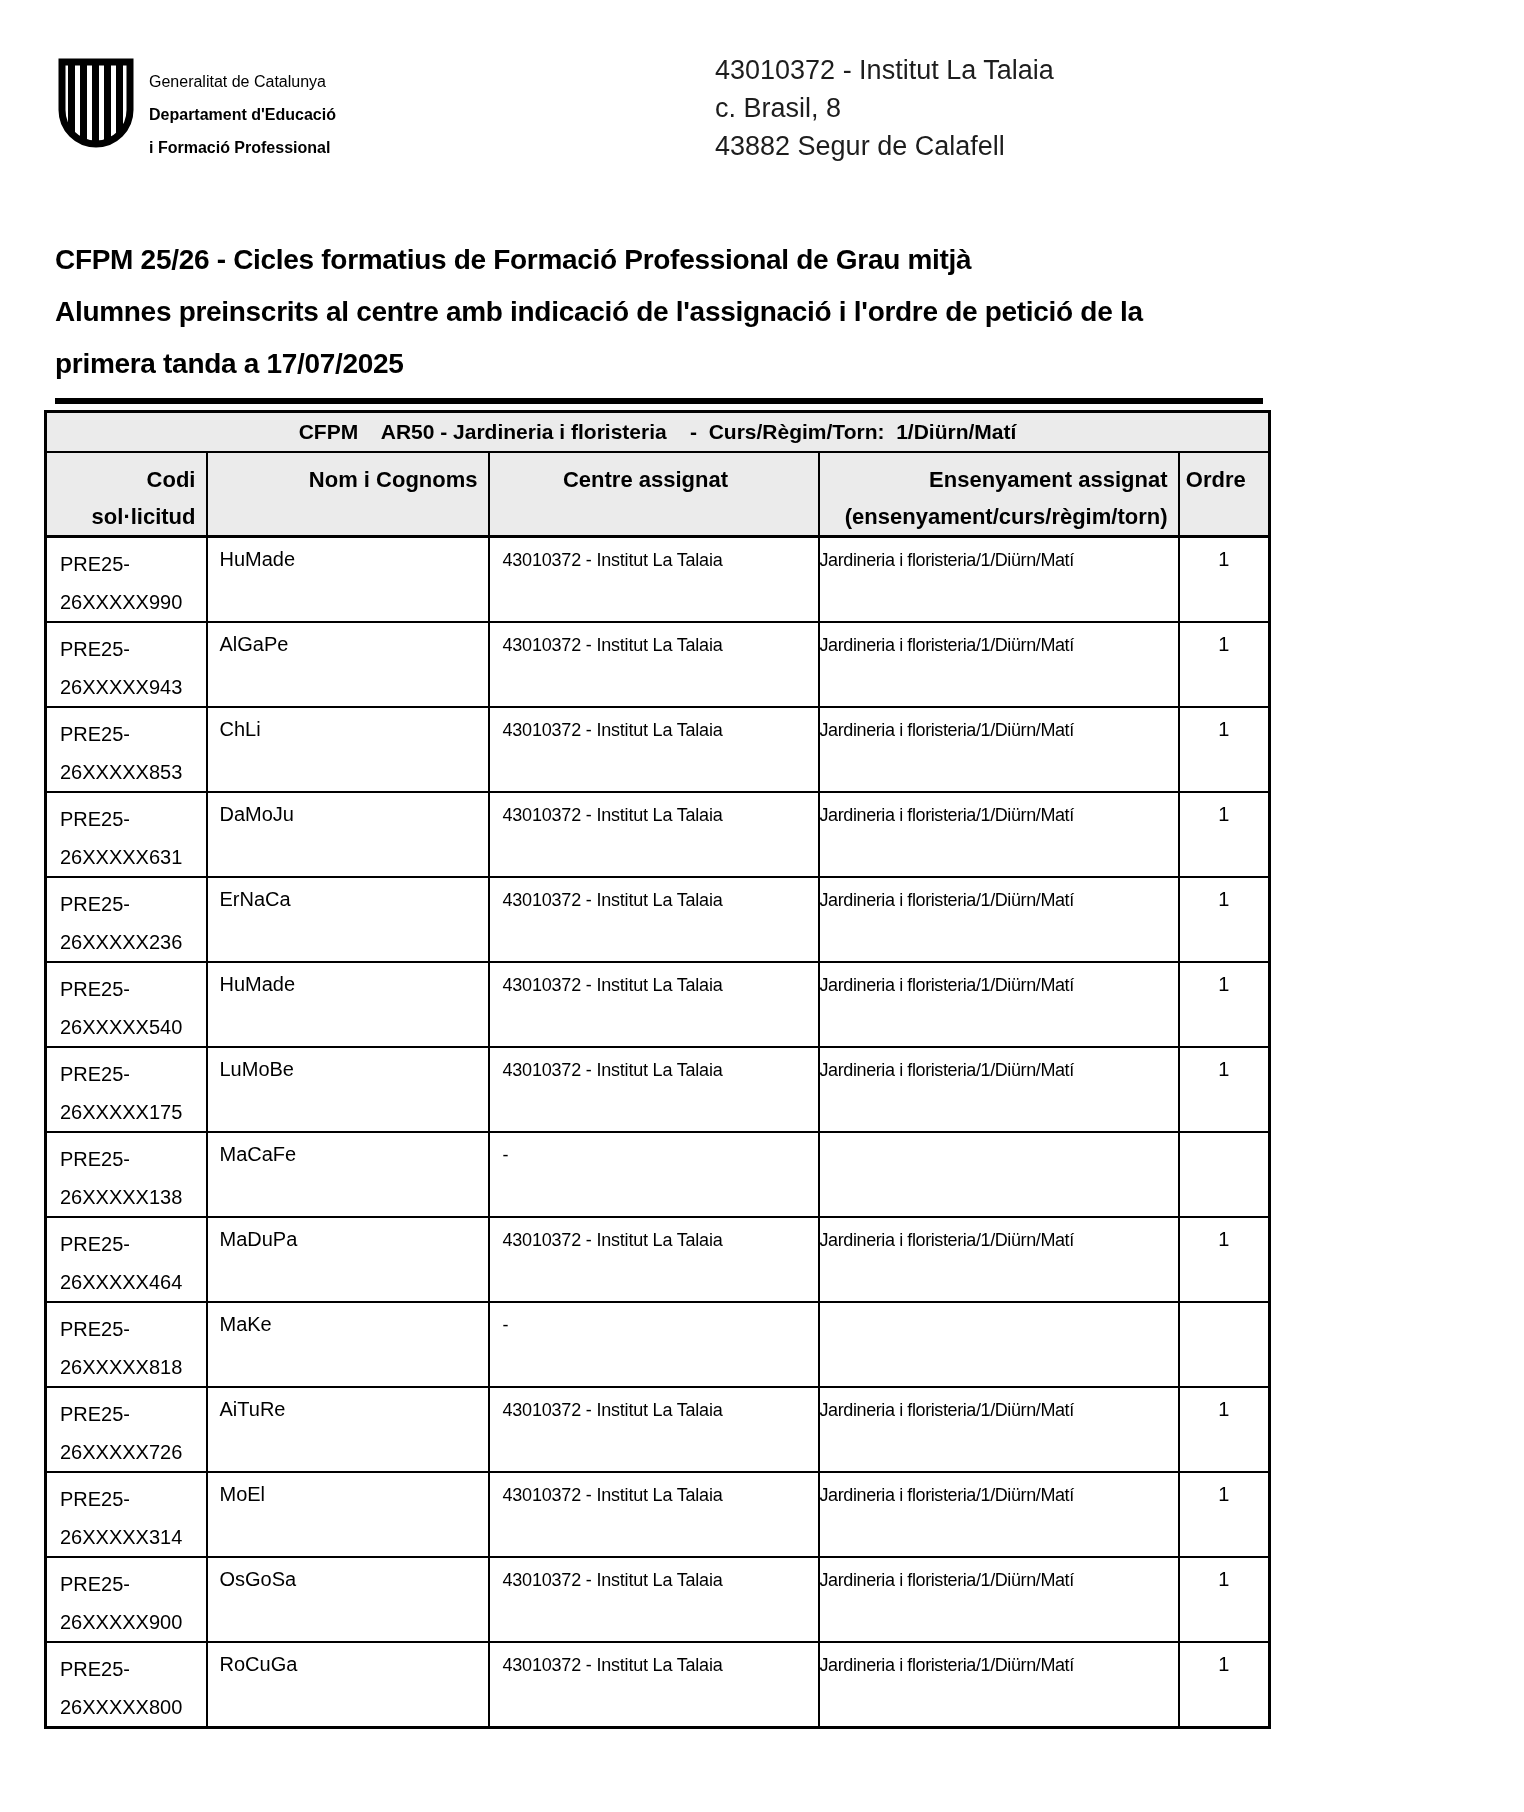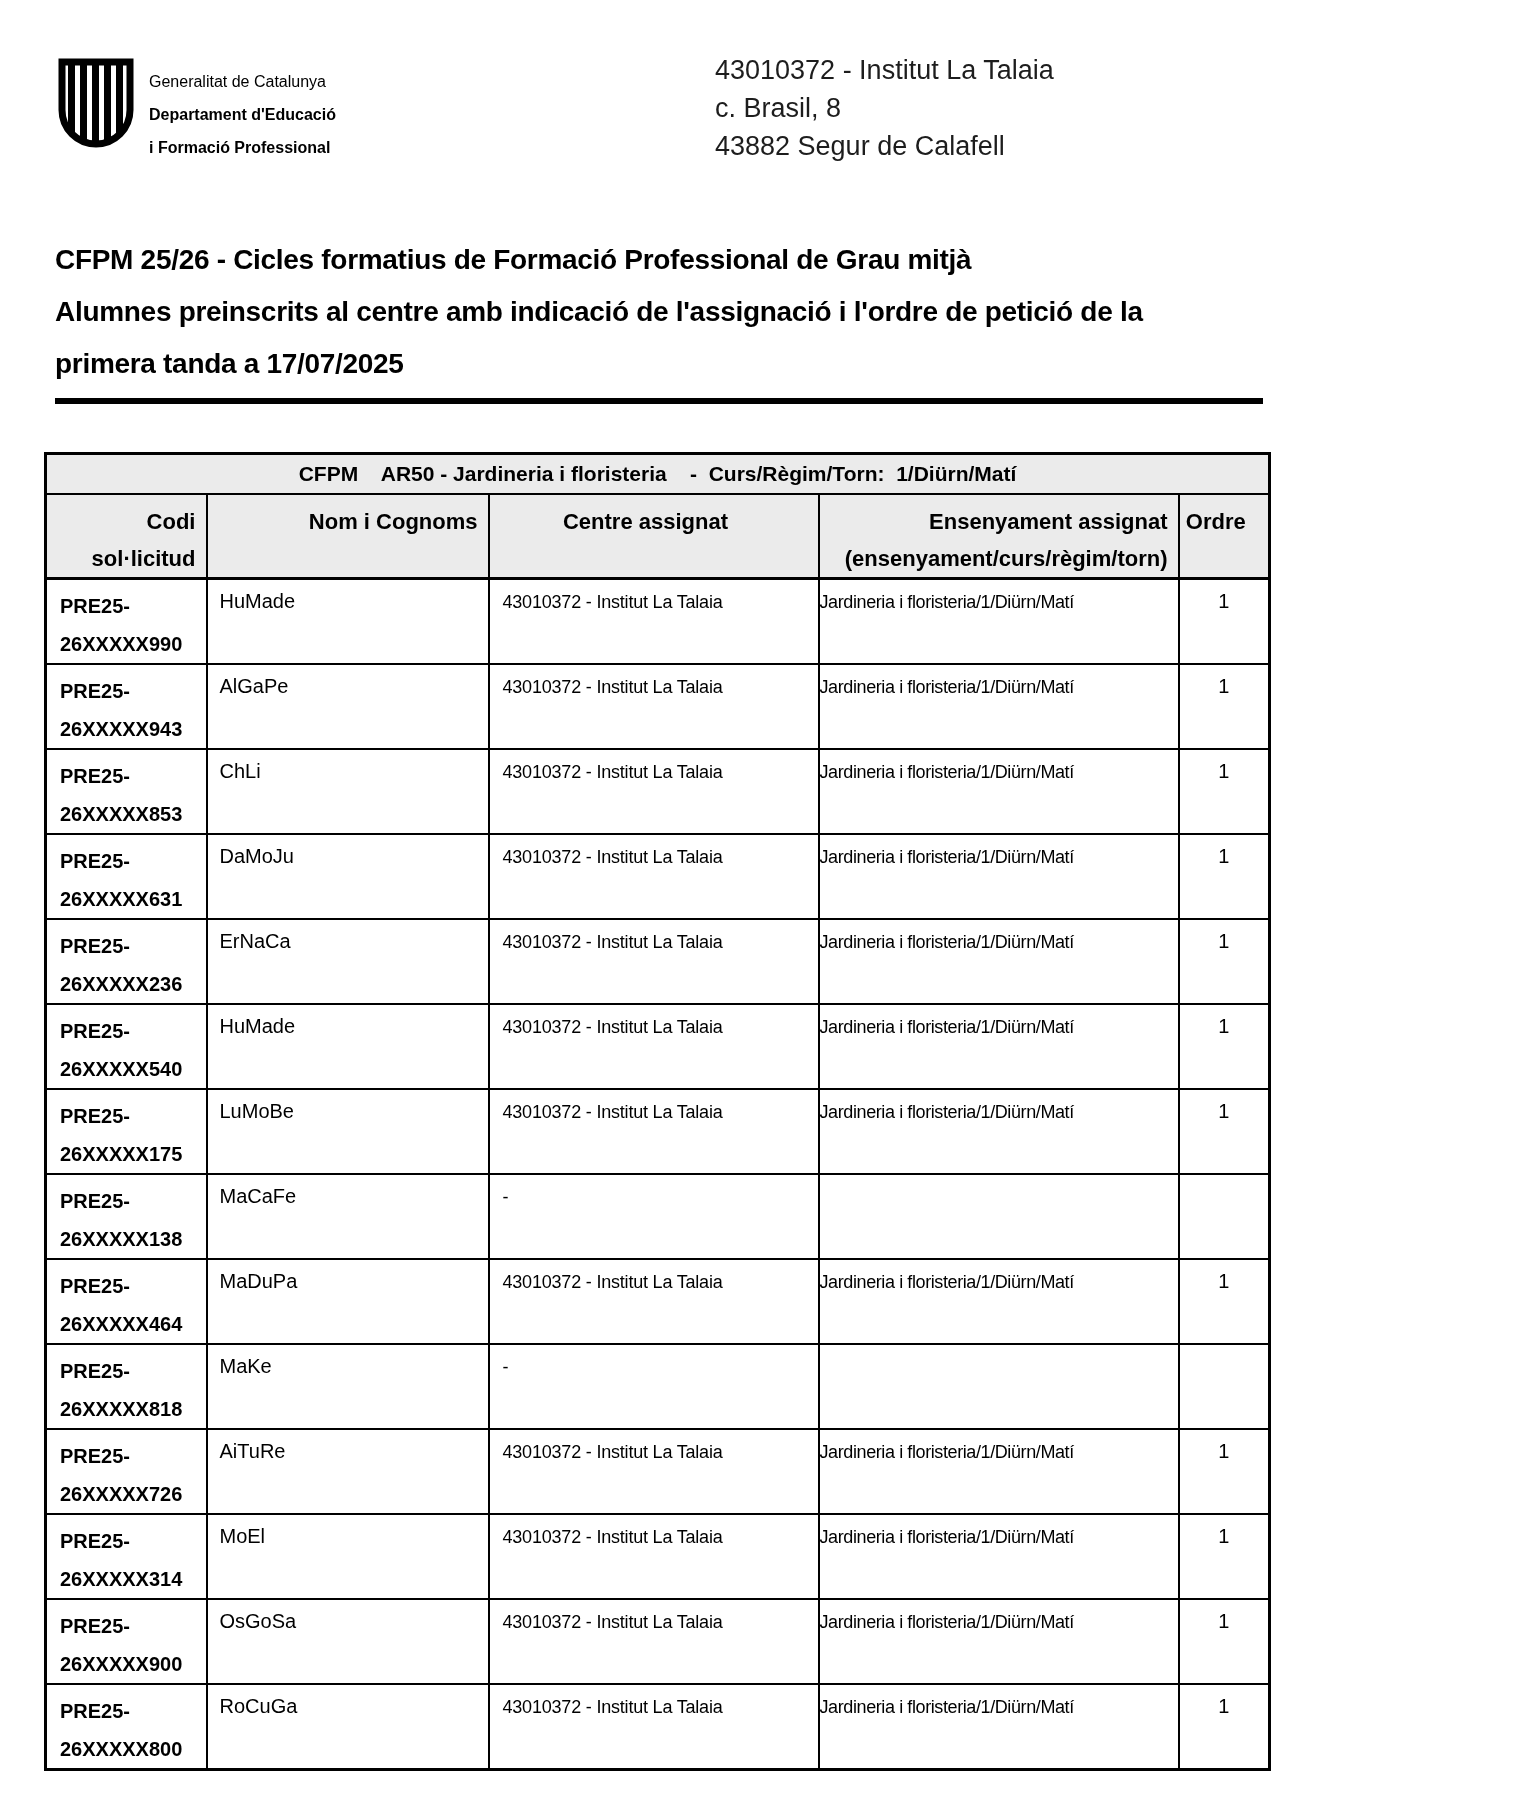--- a/index.html
+++ b/index.html
@@ -26,21 +26,21 @@
   
   .doc-title {
     position:absolute; left:55px; top:234px; width:1208px;
     font-size:28px; font-weight:bold; line-height:52px;
     letter-spacing:-0.3px;
     border-bottom:6px solid #000;
     padding-bottom:8px;
   }
 
   
-  .table-wrap { position:absolute; left:44px; top:410px;margin-top:42px; }
+  .table-wrap { position:absolute; left:44px; top:410px; }
   table.students {
     border-collapse:collapse;
     width:1224px;
     table-layout:fixed;
     border:3px solid #000;
   }
   table.students col.c-codi   { width:161px; }
   table.students col.c-nom    { width:282px; }
   table.students col.c-centre { width:330px; }
   table.students col.c-ens    { width:360px; }
@@ -66,21 +66,21 @@
     text-align:right;
     padding:8px 10px 0 13px;
     line-height:37px;
     border-bottom:3px solid #000;
   }
   tr.cols-row th.h-centre, tr.cols-row th.h-ordre { text-align:center; padding-left:0; padding-right:16px; }
 
   tr.data-row { height:72px; }
   tr.data-row td { background:#fff; }
 
-  .pre { white-space:pre-line;font-weight:bold; }
+  .pre { white-space:pre-line; }
 
   td.td-codi   { font-size:20px; line-height:38px; padding:7px 4px 0 13px; }
   td.td-nom    { font-size:20px; line-height:24px; padding:9px 8px 0 12px; }
   td.td-centre { font-size:18px; line-height:24px; padding:10px 8px 0 13px; letter-spacing:-0.2px; }
   td.td-ens    { font-size:18px; line-height:24px; padding:10px 6px 0 0; letter-spacing:-0.4px; }
   td.td-ordre  { font-size:20px; line-height:24px; padding:9px 0 0 0; text-align:center; }
 </style>
 </head>
 <body>
 

